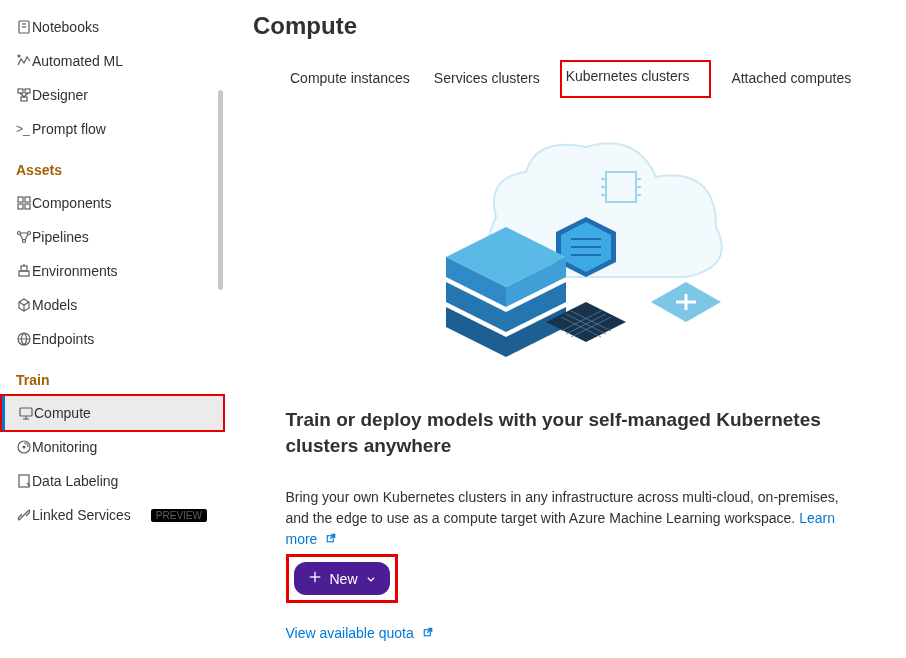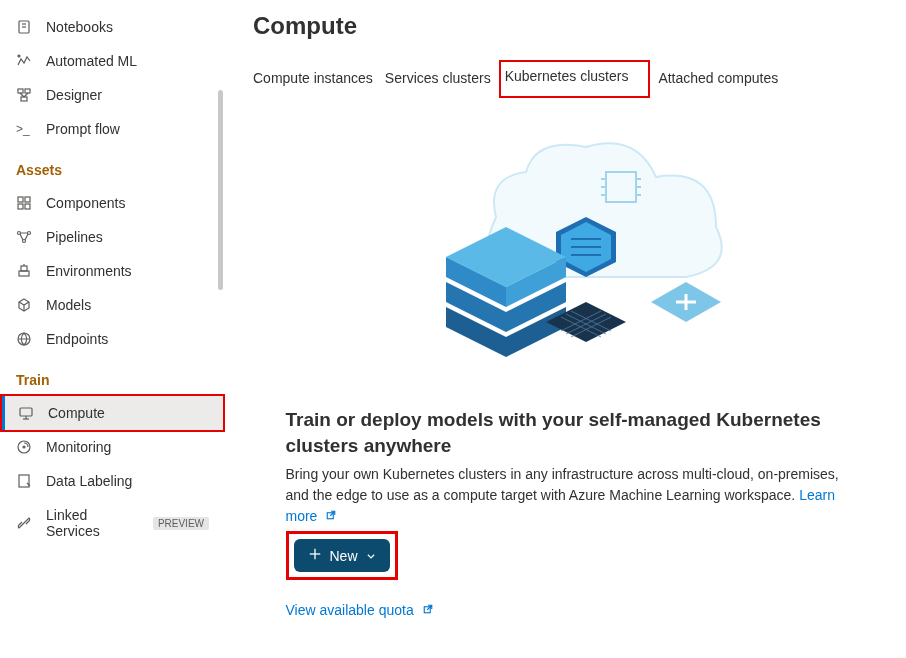--- a/index.html
+++ b/index.html
@@ -26,21 +26,21 @@
       width: 5px;
       height: 200px;
       background: #c8c8c8;
       border-radius: 3px;
     }
     .sidebar-item {
       display: flex;
       align-items: center;
       padding: 9px 16px;
       cursor: pointer;
-      gap: 14px;
+      gap: 0;
       color: #323130;
     }
     .sidebar-item.selected {
       background: #edebe9;
       position: relative;
     }
     .sidebar-item.selected::before {
       content: "";
       position: absolute;
       left: 0;
@@ -60,43 +60,44 @@
       align-items: center;
       justify-content: center;
       color: #605e5c;
     }
     .sidebar-section {
       font-weight: 600;
       padding: 16px 16px 8px 16px;
       color: #a16207;
     }
     .preview-badge {
-      background: #e5e5e5;
+      background: #000000;
       color: #605e5c;
       font-size: 10px;
       padding: 1px 5px;
       border-radius: 2px;
-      margin-left: 8px;
+      margin-left: 20px;
       font-weight: 400;
     }
     .main {
       flex: 1;
       padding: 12px 28px;
       overflow: hidden;
     }
     .page-title {
       font-size: 24px;
       font-weight: 600;
       margin-bottom: 22px;
     }
     .tabs {
       display: flex;
-      gap: 12px;
+      gap: 24px;
       border-bottom: 1px solid transparent;
       margin-bottom: 20px;
+      margin-left: 37px;
     }
     .tab {
       padding: 8px 0 10px 0;
       cursor: pointer;
       color: #323130;
       position: relative;
     }
     .tab.selected {
       border-bottom: 3px solid #0078d4;
     }
@@ -113,38 +114,38 @@
     }
     .illustration {
       width: 380px;
       height: 260px;
       margin: 10px auto 20px;
       position: relative;
     }
     .hero-title {
       font-size: 19px;
       font-weight: 600;
-      margin-bottom: 6px;
+      margin-bottom: 29px;
       max-width: 560px;
       line-height: 1.35;
     }
     .hero-desc {
       max-width: 560px;
       color: #323130;
       line-height: 1.5;
       margin-bottom: 4px;
     }
     .link { color: #0078d4; cursor: pointer; }
     .link-icon { font-size: 11px; margin-left: 4px; display: inline-block; }
     .new-btn {
-      background: #0c4a6e;
+      background: #4c1d95;
       color: #fff;
       border: none;
       padding: 8px 14px;
-      border-radius: 6px;
+      border-radius: 12px;
       font-size: 14px;
       cursor: pointer;
       display: inline-flex;
       align-items: center;
       gap: 8px;
     }
     .new-btn-wrap {
       border: 3px solid #e60000;
       padding: 5px;
       display: inline-block;

